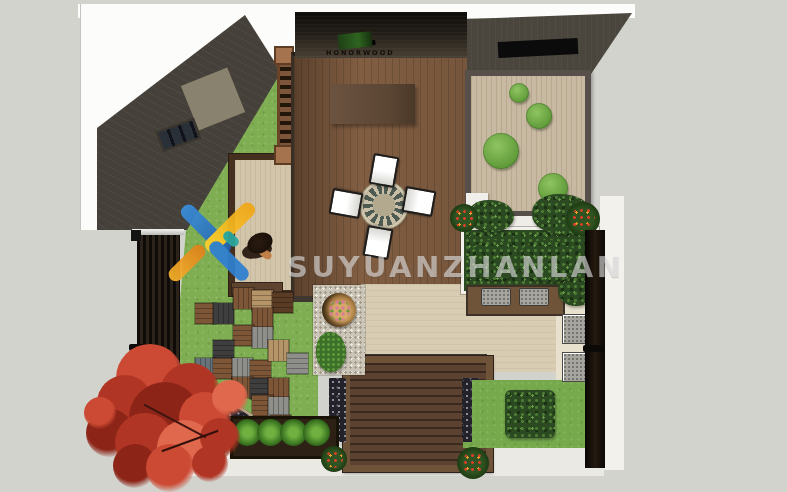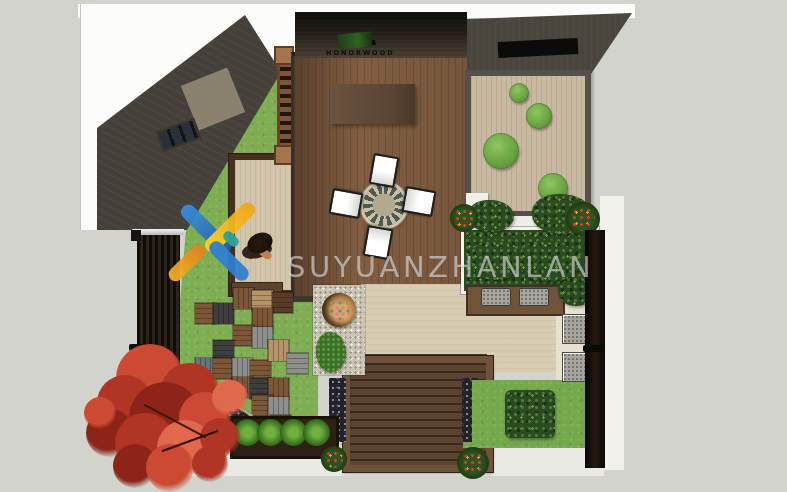--- a/index.html
+++ b/index.html
@@ -22,21 +22,21 @@
   .chair{width:22px;height:27px;background:linear-gradient(180deg,#ffffff 0 52%,#d6d6d2);border:2px solid #1d1d1d;border-radius:2px;z-index:6;box-shadow:1px 1px 2px rgba(0,0,0,.35);}
   .blob{border-radius:50%;z-index:40;}
   .canopy{border-radius:46% 54% 50% 50%;z-index:8;box-shadow:1px 2px 3px rgba(0,0,0,.3);}
   .shrub{border-radius:50%;background:radial-gradient(circle,#2f5421 0 42%,#1d3a12 72%,rgba(20,40,10,0) 76%);z-index:45;}
   .shrub::after{content:"";position:absolute;inset:15%;border-radius:50%;background-image:radial-gradient(#d8402a 1.2px,transparent 1.6px),radial-gradient(#f0a028 1px,transparent 1.4px);background-size:7px 7px,11px 11px;}
   .hosta{border-radius:50%;background:radial-gradient(circle,#70b040 0 24%,#3f7a24 58%,#2b5b17 74%,rgba(0,0,0,0) 78%);z-index:12;}
   .cushion{width:28px;height:16px;border:1px solid #3a3a36;border-radius:2px;z-index:9;}
   .pad{width:24px;height:28px;border:1px solid #4a4a46;z-index:9;box-shadow:1px 1px 0 #fff inset;}
   .ribbon{position:absolute;border-radius:7px;}
   #wm-cn{z-index:60;font-size:50px;font-weight:bold;color:rgba(80,80,80,.48);letter-spacing:36px;white-space:nowrap;line-height:1;}
-  #wm-en{z-index:60;font-size:29px;font-weight:normal;color:rgba(242,242,242,.55);letter-spacing:3.5px;white-space:nowrap;line-height:1;text-shadow:0 1px 1px rgba(70,70,70,.25);}
+  #wm-en{z-index:60;font-size:29px;font-weight:bold;color:rgba(242,242,242,.55);letter-spacing:3.5px;white-space:nowrap;line-height:1;text-shadow:0 1px 1px rgba(70,70,70,.25);}
   #wm-logo{z-index:60;opacity:.93;}
   #honorwood{font-size:6.5px;font-weight:bold;color:rgba(12,9,6,.9);letter-spacing:2px;z-index:4;}
 </style>
 </head>
 <body>
 
 <div id="canvas">
 
   <div class="el white" style="left:78px;top:4px;width:557px;height:14px;"></div>
   <div class="el white" style="left:80px;top:4px;width:228px;height:226px;border-left:1px solid #c4c4bf;"></div>

